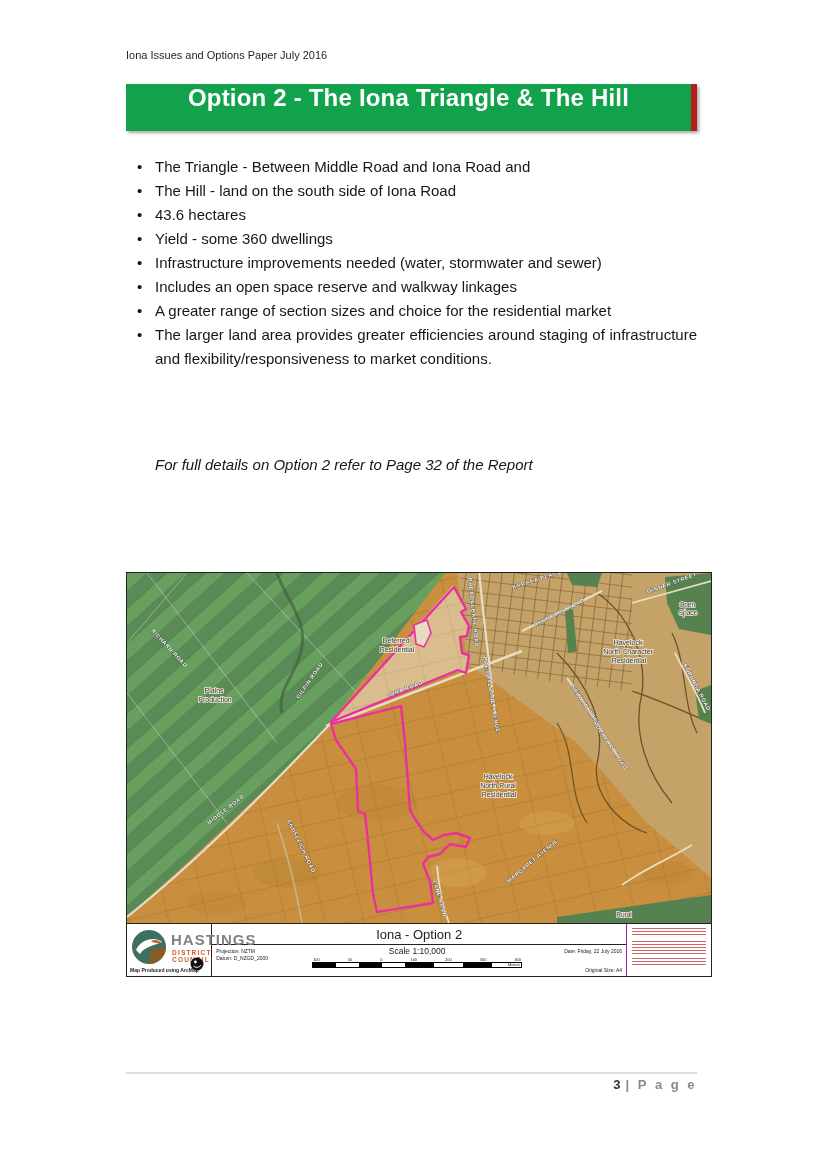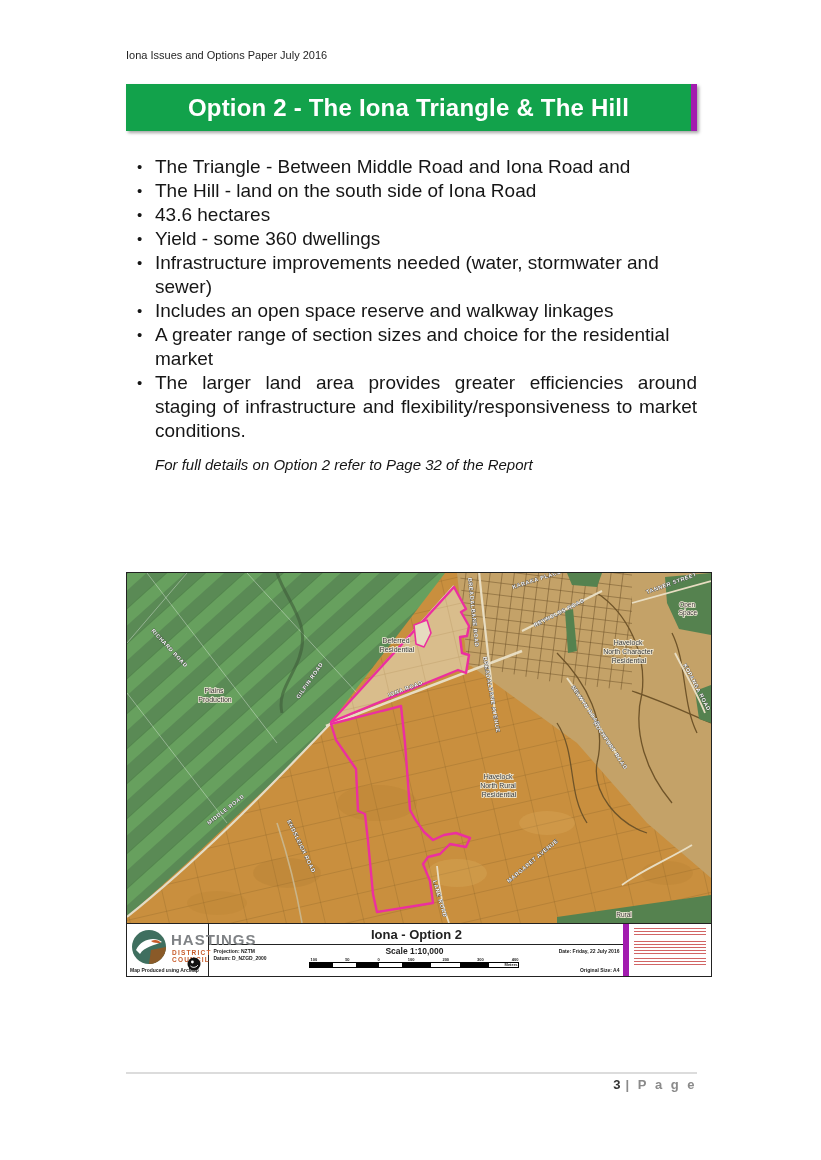--- a/index.html
+++ b/index.html
@@ -2,27 +2,27 @@
 <html><head>
 <meta charset="utf-8">
 <style>
   html,body{margin:0;padding:0;background:#ffffff;}
   .page{position:relative;width:771px;height:1160px;background:#fff;overflow:hidden;
         font-family:"Liberation Sans",sans-serif;color:#1a1a1a;}
 
   .doc-header{position:absolute;left:126px;top:49px;font-size:11px;color:#1f1f1f;}
 
   .banner{position:absolute;left:126px;top:84px;width:565px;height:47px;
-          background:#12a24b;border-right:6px solid #a21caf;
+          background:#12a24b;border-right:6px solid #b91c1c;
           box-shadow:2px 2px 3px rgba(0,0,0,.35);
-          display:flex;align-items:center;justify-content:center;}
+          display:flex;justify-content:center;}
   .banner-title{color:#fff;font-size:24px;font-weight:bold;letter-spacing:.2px;}
 
   .bullets{position:absolute;left:126px;top:155px;width:571px;}
-  .bullet{position:relative;padding-left:29px;font-size:19px;line-height:24px;color:#161616;}
+  .bullet{position:relative;padding-left:29px;font-size:15px;line-height:24px;color:#161616;}
   .bullet::before{content:"•";position:absolute;left:11px;top:0;font-size:15px;}
   .bullet.justify span{display:block;text-align:justify;}
 
   .note-italic{position:absolute;left:155px;top:416px;font-size:15px;font-style:italic;color:#161616;margin-top:40px;}
 
   .map-caption{position:absolute;left:155px;top:508px;font-size:15px;color:#161616;}
   .map-caption b{font-weight:bold;}
 
   .map{position:absolute;left:126px;top:572px;width:584px;height:403px;
        border:1px solid #222;box-sizing:content-box;background:#c98f3e;}
@@ -31,21 +31,21 @@
   
   .legend{position:absolute;left:0;top:350px;width:584px;height:53px;background:#fff;
           border-top:1px solid #222;display:flex;box-sizing:border-box;}
   .leg-cell1{width:124px;position:relative;border-right:1px solid #222;box-sizing:border-box;}
   .hdc-logo{position:absolute;left:4px;top:5px;}
   .hdc-name{position:absolute;left:44px;top:7px;font-size:15px;font-weight:bold;color:#7f8285;letter-spacing:1px;}
   .hdc-sub{position:absolute;left:45px;top:25px;font-size:6.5px;font-weight:bold;color:#c75b2a;letter-spacing:1.2px;}
   .produced{position:absolute;left:3px;bottom:3px;font-size:5px;font-weight:bold;color:#222;}
   .emblem{position:absolute;right:7px;bottom:5px;}
 
-  .leg-cell2{flex:1;display:flex;flex-direction:column;border-right:6px solid #a21caf;box-sizing:border-box;font-weight:bold;}
+  .leg-cell2{flex:1;display:flex;flex-direction:column;border-right:1px solid #a21caf;box-sizing:border-box;}
   .leg-title-row{height:21px;border-bottom:1px solid #222;box-sizing:border-box;
                  display:flex;align-items:center;justify-content:center;font-size:13px;color:#222;}
   .leg-bottom{flex:1;display:flex;}
   .leg-proj{width:92px;padding:3px 4px;font-size:5px;line-height:7px;color:#222;}
   .leg-scale{flex:1;text-align:center;padding-top:1px;position:relative;}
   .scale-label{font-size:8.5px;color:#222;}
   .scale-ticks{width:208px;margin:1px auto 0;display:flex;justify-content:space-between;font-size:4px;color:#222;}
   .scale-bar{width:208px;height:4px;margin:0 auto;border:1px solid #000;display:flex;position:relative;}
   .scale-bar .seg{height:100%;}
   .seg.b{background:#000;} .seg.w{background:#fff;}

